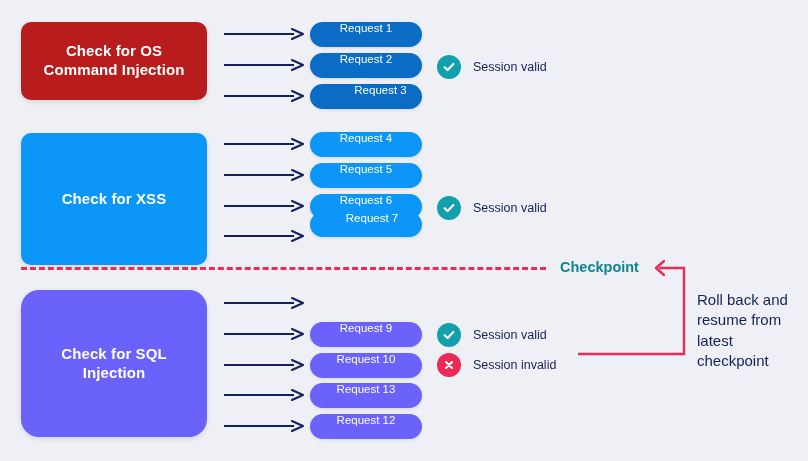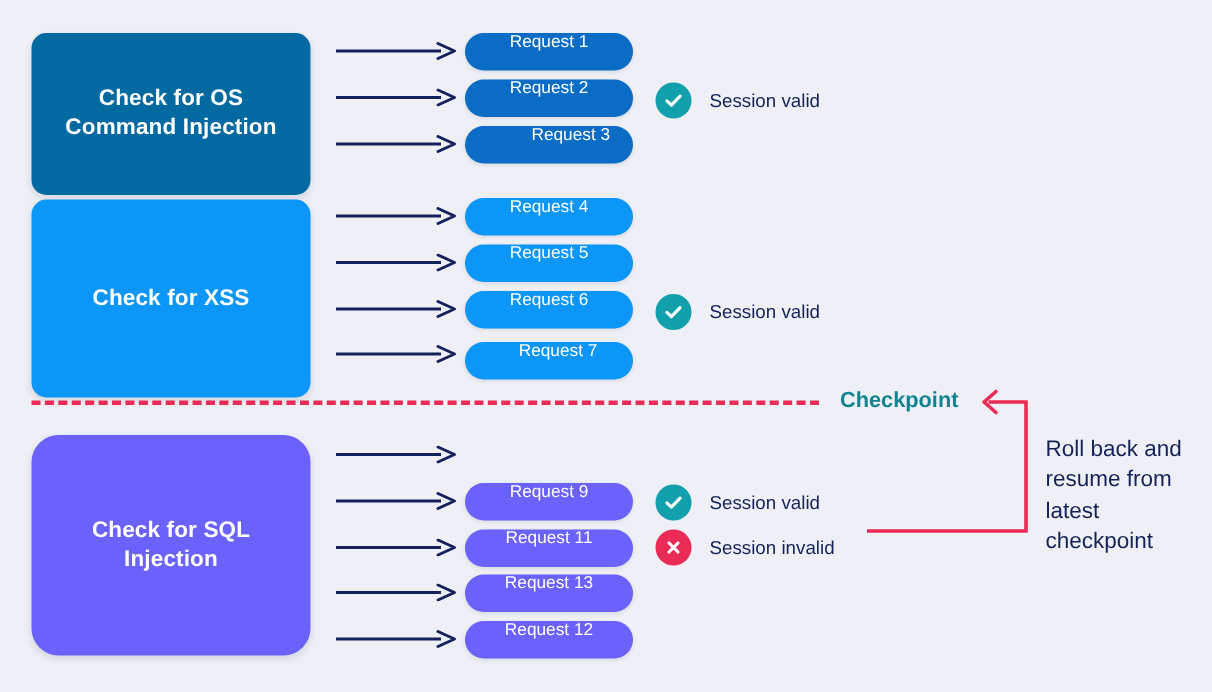--- a/index.html
+++ b/index.html
@@ -127,21 +127,21 @@
     font-size: 15px;
     line-height: 1.35;
     color: #152259;
   }
 </style>
 </head>
 <body>
 
 <div id="canvas">
 
-  <div class="stage-box" id="stage-os" style="left: 21px; top: 22px; width: 186px; height: 108px; background: #0369a1;">
+  <div class="stage-box" id="stage-os" style="left: 21px; top: 22px; width: 186px; height: 78px; background: #b91c1c;">
     <span class="stage-label">Check for OS
 Command Injection</span>
   </div>
 
   <svg class="arrow" id="arrow-1" viewBox="0 0 82 12" style="top: 28px;">
     <path d="M0 6 H70" stroke="#14215c" stroke-width="2" fill="none"></path>
     <path d="M68 1 L79 6 L68 11" stroke="#14215c" stroke-width="2" fill="none" stroke-linecap="round" stroke-linejoin="round"></path>
   </svg>
   <svg class="arrow" id="arrow-2" viewBox="0 0 82 12" style="top: 59px;">
     <path d="M0 6 H70" stroke="#14215c" stroke-width="2" fill="none"></path>
@@ -194,21 +194,21 @@
 
   <div class="pill" id="pill-4" style="top: 132px; background: rgb(12, 150, 248);">
     <span>Request 4</span>
   </div>
   <div class="pill" id="pill-5" style="top: 163px; background: rgb(12, 150, 248);">
     <span>Request 5</span>
   </div>
   <div class="pill" id="pill-6" style="top: 194px; background: rgb(12, 150, 248);">
     <span>Request 6</span>
   </div>
-  <div class="pill" id="pill-7" style="top: 228px; background: rgb(12, 150, 248); padding-left: 12px;">
+  <div class="pill" id="pill-7" style="top: 212px; background: rgb(12, 150, 248); padding-left: 12px;">
     <span>Request 7</span>
   </div>
 
   <div class="status-row" id="status-2" style="left: 437px; top: 196px;">
     <span class="status-icon valid">
       <svg width="14" height="14" viewBox="0 0 14 14">
           <path d="M2.6 7.2 L5.6 10.1 L11.4 4.1" stroke="#ffffff" stroke-width="2.1" fill="none" stroke-linecap="round" stroke-linejoin="round"></path>
         </svg>
     </span>
     <span class="status-text">Session valid</span>
@@ -240,21 +240,21 @@
   </svg>
   <svg class="arrow" id="arrow-12" viewBox="0 0 82 12" style="top: 420px;">
     <path d="M0 6 H70" stroke="#14215c" stroke-width="2" fill="none"></path>
     <path d="M68 1 L79 6 L68 11" stroke="#14215c" stroke-width="2" fill="none" stroke-linecap="round" stroke-linejoin="round"></path>
   </svg>
 
   <div class="pill" id="pill-9" style="top: 322px; background: rgb(106, 98, 251);">
     <span>Request 9</span>
   </div>
   <div class="pill" id="pill-10" style="top: 353px; background: rgb(106, 98, 251);">
-    <span>Request 11</span>
+    <span>Request 10</span>
   </div>
   <div class="pill" id="pill-11" style="top: 383px; background: rgb(106, 98, 251);">
     <span>Request 13</span>
   </div>
   <div class="pill" id="pill-12" style="top: 414px; background: rgb(106, 98, 251);">
     <span>Request 12</span>
   </div>
 
   <div class="status-row" id="status-3" style="left: 437px; top: 323px;">
     <span class="status-icon valid">

